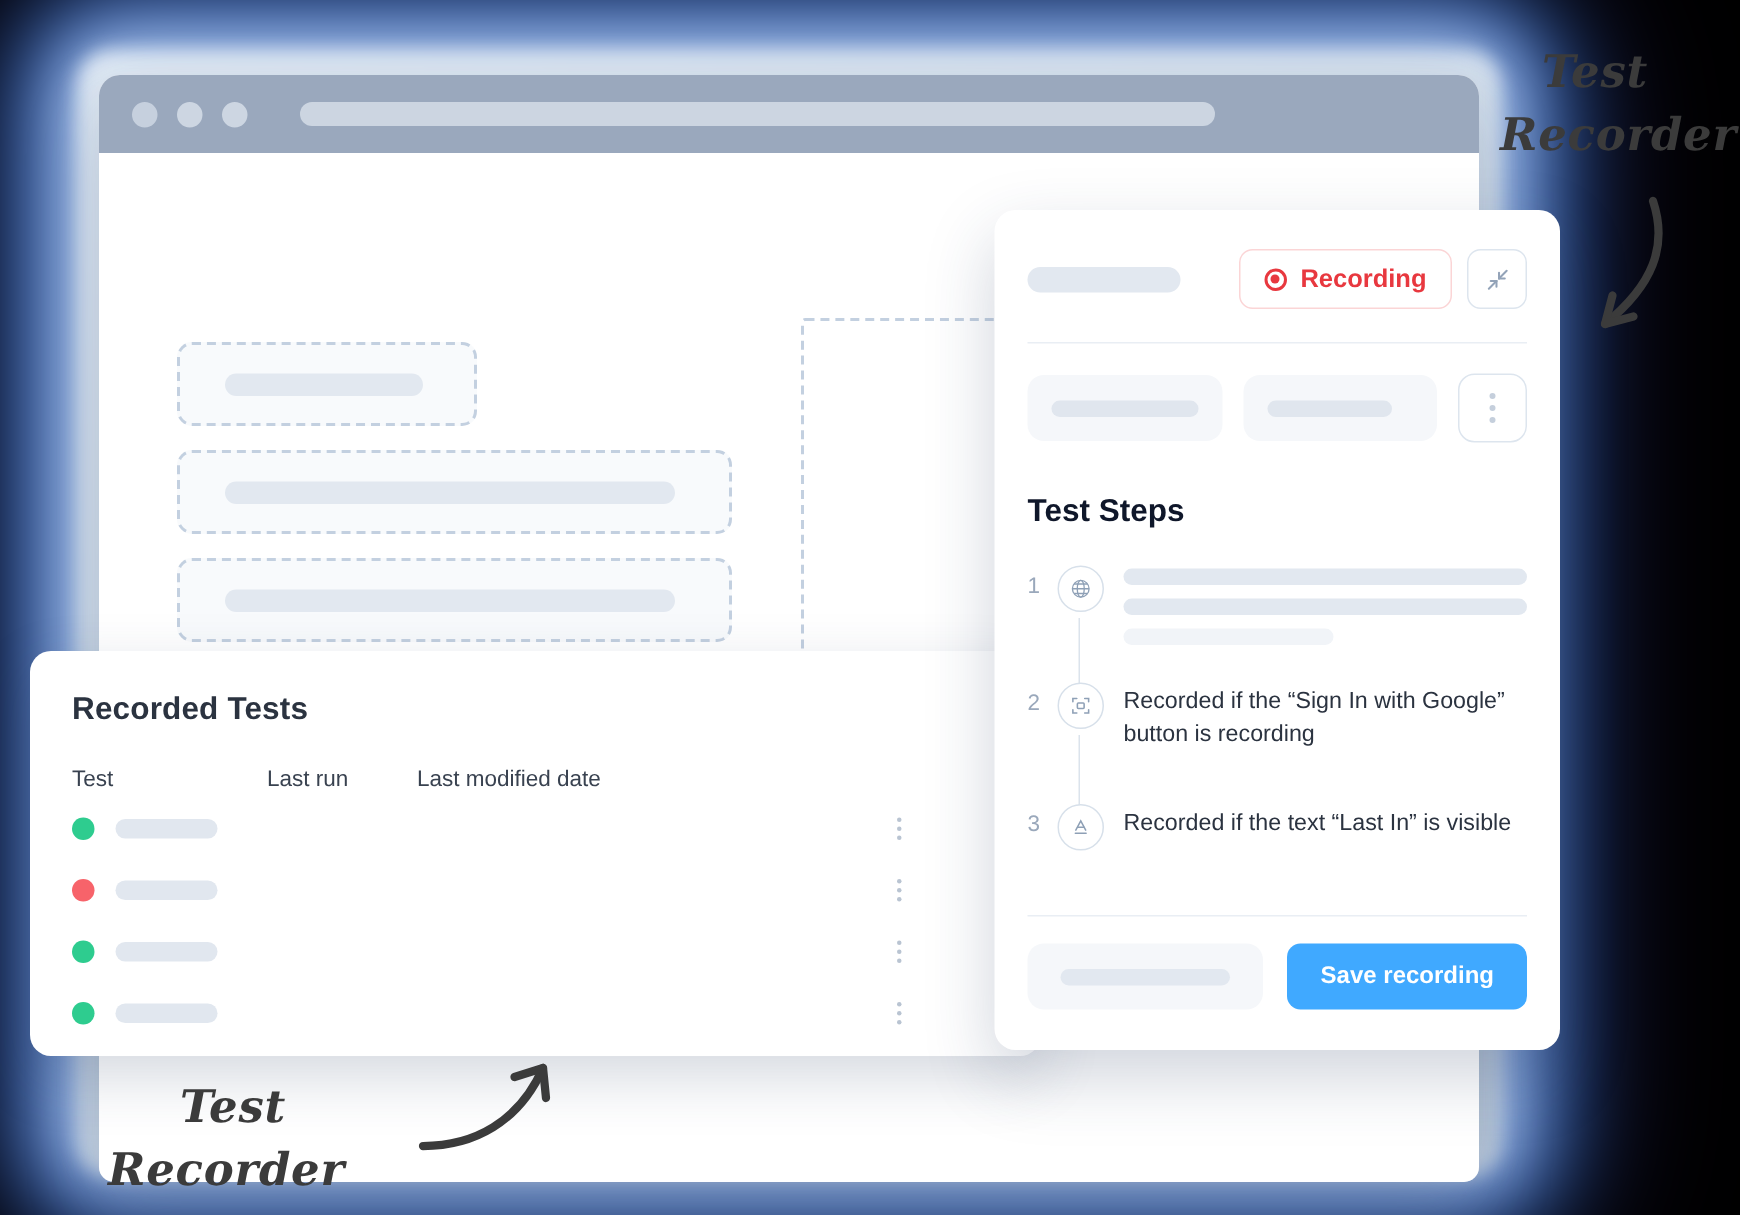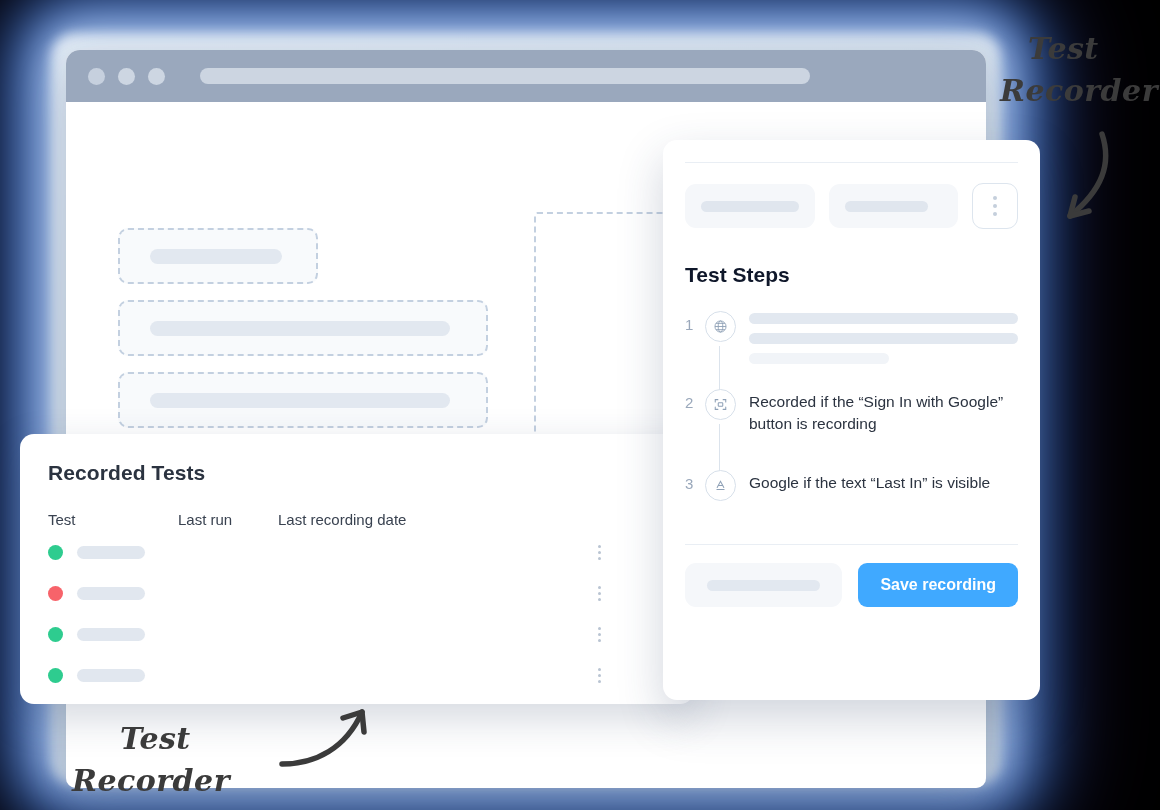--- a/index.html
+++ b/index.html
@@ -432,21 +432,21 @@
     </div>
   </div>
 
   <div class="panel-tests">
     <div class="panel-title">Recorded Tests</div>
 
     <div class="tbl">
       <div class="tbl-head">
         <div class="col-a">Test</div>
         <div class="col-b">Last run</div>
-        <div class="col-c">Last recording date</div>
+        <div class="col-c">Last modified date</div>
         <div class="col-d"></div>
         <div class="col-e"></div>
       </div>
 
       <div id="tests-rows">
           <div class="trow">
             <div class="col-a">
               <span class="status-dot" style="background:#2ecc8f"></span>
               <span class="cellbar"></span>
             </div>
@@ -508,20 +508,41 @@
                 <i></i>
               </span>
             </div>
           </div>
         </div>
     </div>
   </div>
 
   <div class="panel-rec">
 
+    <div class="rec-top">
+      <span class="rec-ghost-title"></span>
+
+      <div class="rec-badge">
+        <span class="rec-circle"></span>
+        <span>Recording</span>
+      </div>
+
+      <div class="icon-btn">
+        <svg width="17" height="17" viewBox="0 0 20 20">
+          <g stroke="#93a3b8" stroke-width="1.6" fill="none" stroke-linecap="round">
+            <path d="M3 17 L9 11"></path>
+              <path d="M9 11 L9 15.5"></path>
+              <path d="M9 11 L4.5 11"></path>
+            <path d="M17 3 L11 9"></path>
+              <path d="M11 9 L11 4.5"></path>
+              <path d="M11 9 L15.5 9"></path>
+          </g>
+        </svg>
+      </div>
+    </div>
 
     <div class="rec-sep"></div>
 
     <div class="rec-tools">
       <div class="tool-pill p1">
         <span class="bar"></span>
       </div>
       <div class="tool-pill p2">
         <span class="bar"></span>
       </div>
@@ -587,21 +608,21 @@
             <svg width="15" height="15" viewBox="0 0 20 20">
               <g stroke="#8ea0b6" stroke-width="1.35" fill="none" stroke-linecap="round">
                 <path d="M5.6 12.6 L10 4.4 L14.4 12.6"></path>
                 <path d="M7.2 9.9 H12.8"></path>
                 <path d="M5.2 15.4 H14.8"></path>
               </g>
             </svg>
           </div>
         </div>
         <div class="step-body">
-          <span>Google if the text </span><b>“Last In”</b><span> is visible</span>
+          <span>Recorded if the text </span><b>“Last In”</b><span> is visible</span>
         </div>
       </div>
     </div>
 
     <div class="rec-foot-sep"></div>
 
     <div class="rec-foot">
       <div class="foot-ghost">
         <span class="bar"></span>
       </div>

